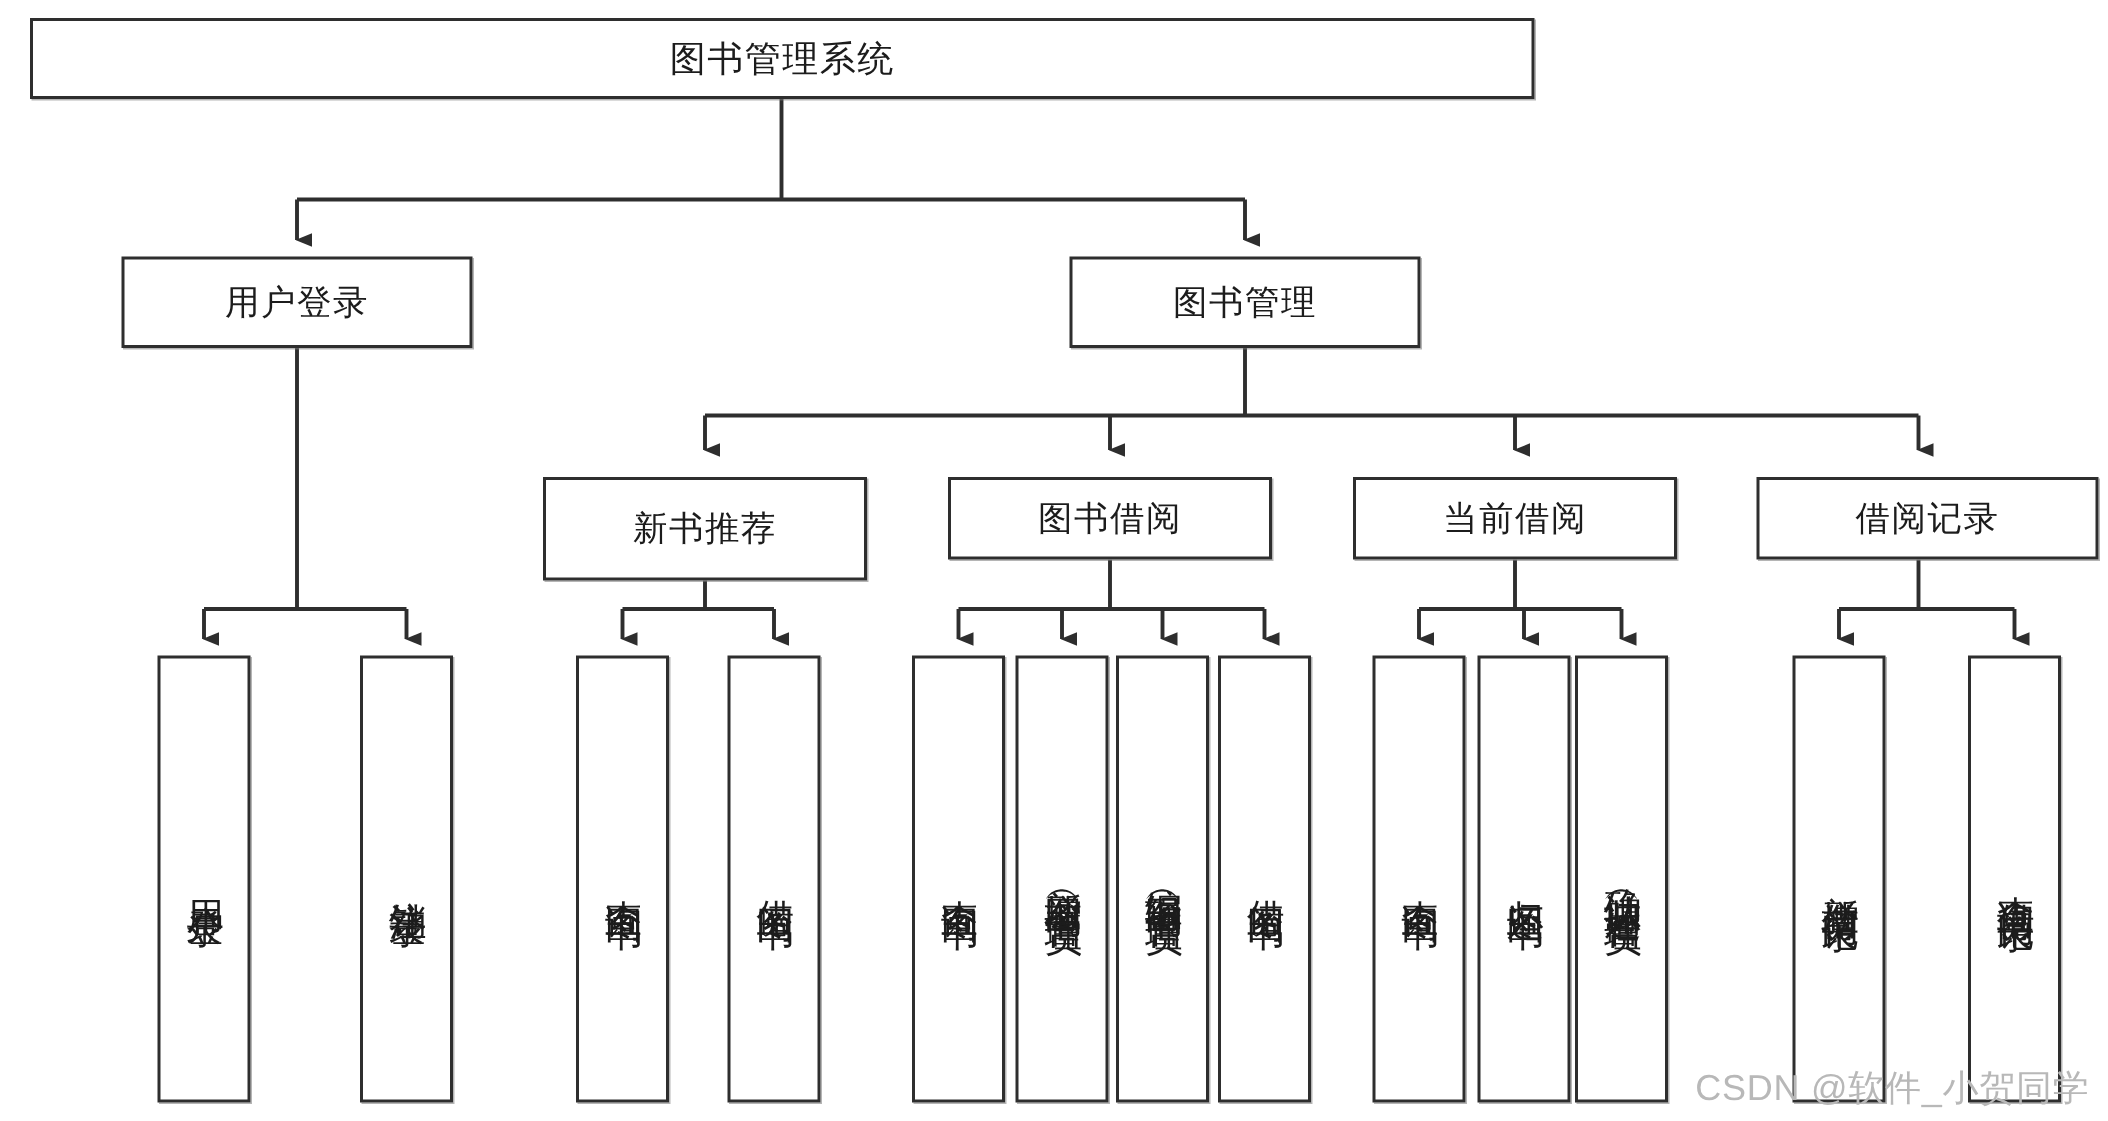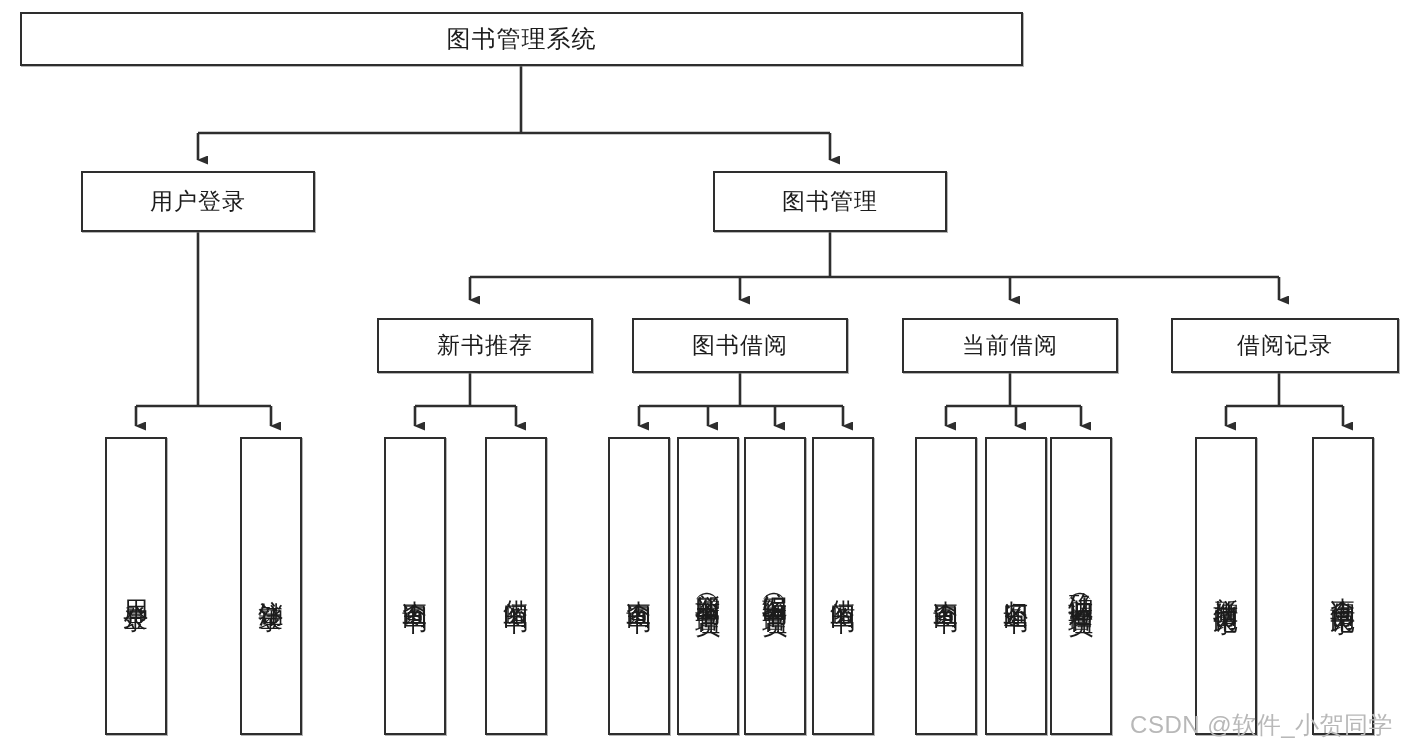--- a/index.html
+++ b/index.html
@@ -134,21 +134,21 @@
     <span>图书管理系统</span>
   </div>
 
   <div class="node node-h" style="left:81px; top:171px; width:234px; height:61px;">
     <span>用户登录</span>
   </div>
   <div class="node node-h" style="left:713px; top:171px; width:234px; height:61px;">
     <span>图书管理</span>
   </div>
 
-  <div class="node node-h" style="left:362px; top:318px; width:216px; height:55px;margin-left:15px;">
+  <div class="node node-h" style="left:362px; top:318px; width:216px; height:69px;">
     <span>新书推荐</span>
   </div>
   <div class="node node-h" style="left:632px; top:318px; width:216px; height:55px;">
     <span>图书借阅</span>
   </div>
   <div class="node node-h" style="left:902px; top:318px; width:216px; height:55px;">
     <span>当前借阅</span>
   </div>
   <div class="node node-h" style="left:1171px; top:318px; width:228px; height:55px;">
     <span>借阅记录</span>

